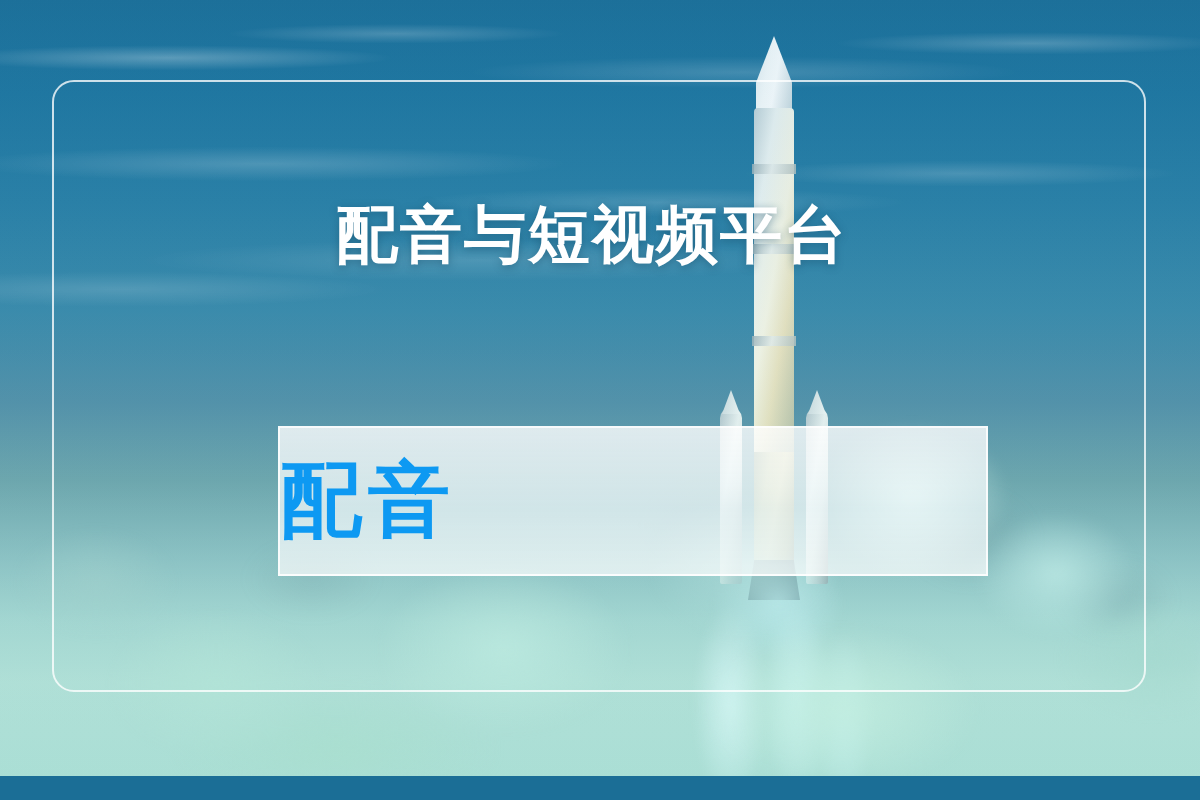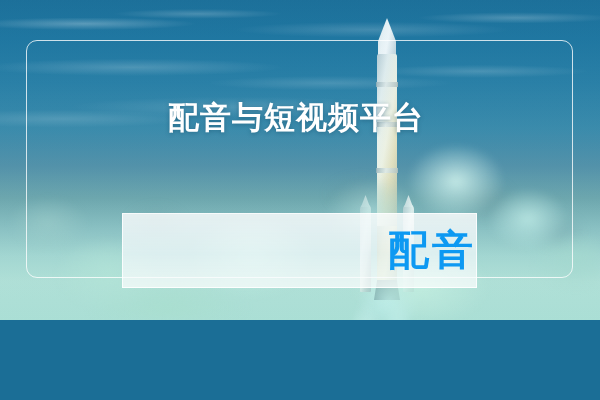--- a/index.html
+++ b/index.html
@@ -8,21 +8,21 @@
   html, body {
     width:600px; height:400px;
     overflow:hidden;
     background:#1b6e96;
     font-family:"Liberation Sans","DejaVu Sans",sans-serif;
   }
 
   
   #stage {
     position:relative;
-    width:600px; height:320px;
+    width:600px; height:388px;
     overflow:hidden;
   }
 
   
   .bg-photo {
     position:absolute; inset:0;
     
     background:
       linear-gradient(180deg,
         #1d6f98 0%,
@@ -160,23 +160,23 @@
     line-height:43px;
     letter-spacing:1px;
     text-shadow:0 1px 4px rgba(20,70,100,.45);
     white-space:nowrap;
   }
   .headline .ln { display:block; }
 
   
   .cta {
     position:absolute;
-    left:122px; top:213px;
+    left:139px; top:213px;
     width:355px; height:75px;
-    display:flex; align-items:center; justify-content:flex-end;
+    display:flex; align-items:center; justify-content:flex-start;
     background:linear-gradient(180deg, rgba(255,255,255,.80) 0%, rgba(240,248,250,.74) 55%, rgba(255,255,255,.70) 100%);
     border:1px solid rgba(255,255,255,.82);
     cursor:pointer;
   }
   .cta-label {
     color:#0d99f2;
     font-size:41px;
     font-weight:bold;
     letter-spacing:3px;
     line-height:1;

